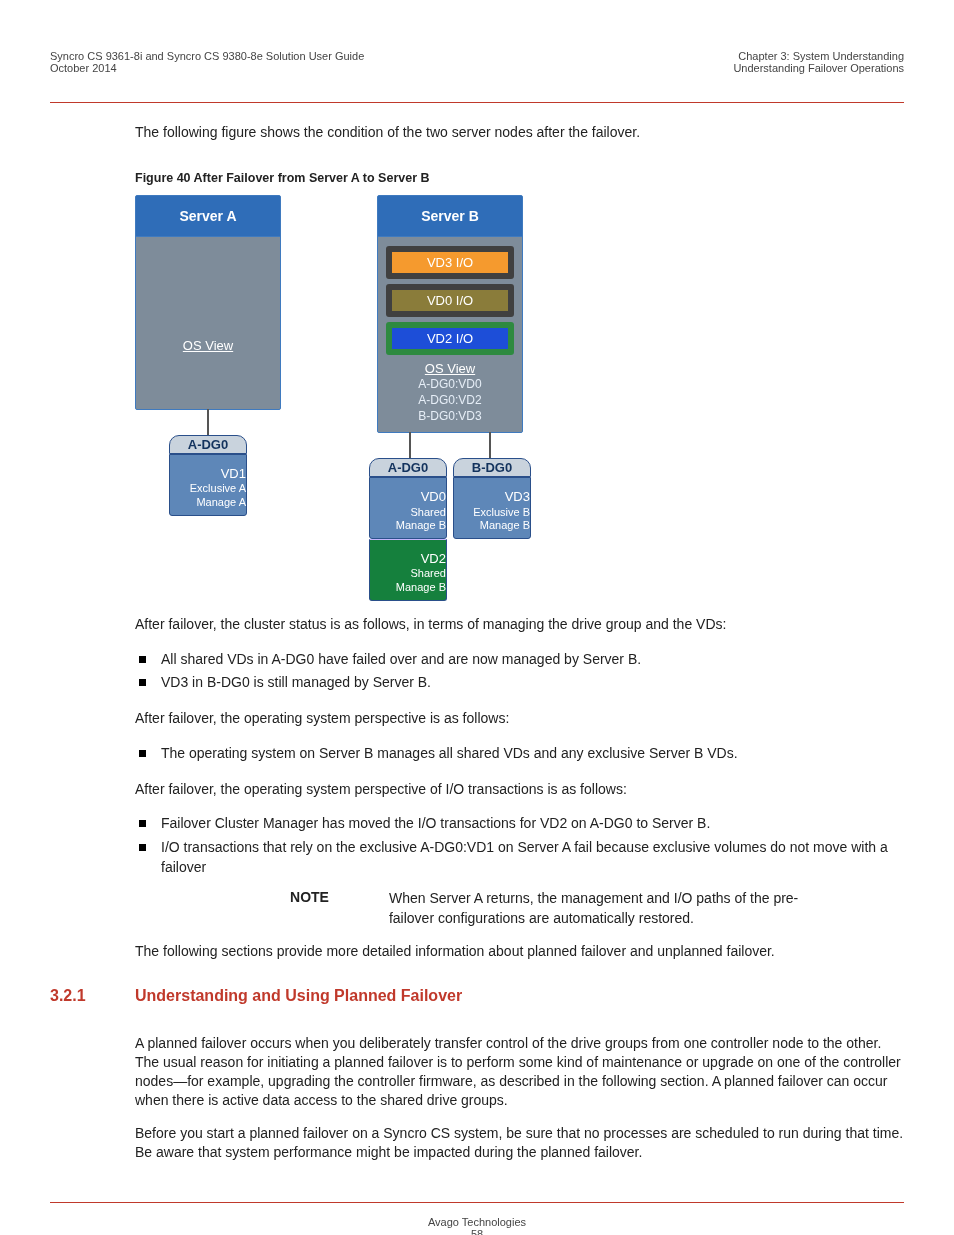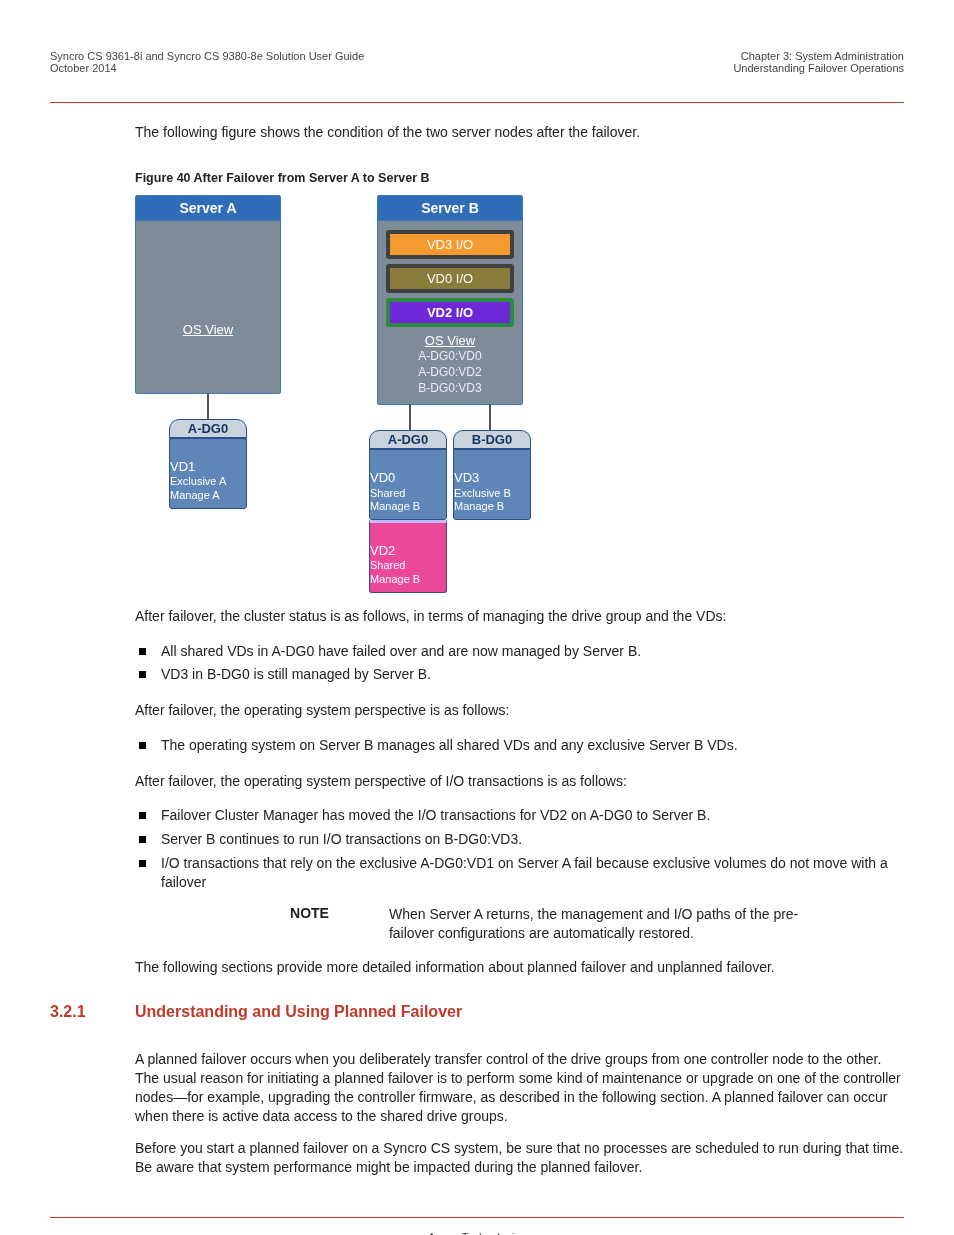--- a/index.html
+++ b/index.html
@@ -43,36 +43,36 @@
     background: #7e8c9a;
     border: 1px solid #3f7abf;
     border-radius: 2px;
     text-align: center;
     color: #fff;
   }
   .panel-title {
     background: #2f6db8;
     font-weight: bold;
     font-size: 14px;
-    padding: 4px 0;
+    padding: 12px 0;
     border-bottom: 1px solid #3f7abf;
   }
   .panel-body {
     padding: 4px 8px 8px 8px;
     font-size: 13px;
   }
   .panel-body .row {
     margin: 5px 0;
     padding: 3px 0;
-    border: 4px solid #404040;
+    border: 6px solid #404040;
     border-radius: 3px;
   }
   .row.orange { background: #f59a2e; }
   .row.olive  { background: #8a7c3a; }
-  .row.green  { background: #6d28d9; border-color:#2e8a40; color:#fff;font-weight:bold;}
+  .row.green  { background: #1d4ed8; border-color:#2e8a40; color:#fff;}
   .panel-a .panel-body { min-height: 160px; display:flex; flex-direction:column; justify-content:flex-end; }
   .osview { text-decoration: underline; color:#fff; margin-top:6px; font-size:13px;}
   .oslist { font-size:12px; color:#e6eef7; line-height:1.35;}
   .col {
     display:flex; flex-direction:column; align-items:center;
   }
   .stemsrow {
     display:flex;
   }
   .stem {
@@ -89,26 +89,26 @@
     text-align:center;
     padding:1px 0;
     color:#13335e;
   }
   .dg-box {
     border:1px solid #2a4f8a;
     background:#5e87b8;
     color:#fff;
     width:76px;
     font-size:11px;
-    text-align:left;
-    padding:20px 0 5px 0;
+    text-align:right;
+    padding:11px 0 5px 0;
     border-radius:0 0 3px 3px;
     line-height:1.25;
   }
-  .dg-box.green { background:#ec4899; border-top:3px solid #c4b5fd;}
+  .dg-box.green { background:#15803d; border-top:1px solid #c4b5fd;}
   .dg-box .vname { font-size:13px; }
   .dg-row { display:flex; gap:6px;}
 
   .para { margin: 14px 0; line-height:1.35; }
   ul.sq { list-style:none; padding-left: 22px; margin: 8px 0;}
   ul.sq li { position:relative; padding: 2px 0 2px 4px; line-height:1.4;}
   ul.sq li::before {
     content:""; position:absolute; left:-18px; top:8px;
     width:7px; height:7px; background:#000;
   }
@@ -140,21 +140,21 @@
 <body>
 
 <div class="page">
 
   <div class="header">
     <div>
       <div>Syncro CS 9361-8i and Syncro CS 9380-8e Solution User Guide</div>
       <div>October 2014</div>
     </div>
     <div class="header-right">
-      <div>Chapter 3: System Administration</div>
+      <div>Chapter 3: System Understanding</div>
       <div>Understanding Failover Operations</div>
     </div>
   </div>
 
   <div class="content">
 
     <div class="para">The following figure shows the condition of the two server nodes after the failover.</div>
     <div class="figcap">Figure 40  After Failover from Server A to Server B</div>
 
     <div class="figwrap">
@@ -232,21 +232,20 @@
     </ul>
 
     <div class="para">After failover, the operating system perspective is as follows:</div>
     <ul class="sq">
       <li>The operating system on Server B manages all shared VDs and any exclusive Server B VDs.</li>
     </ul>
 
     <div class="para">After failover, the operating system perspective of I/O transactions is as follows:</div>
     <ul class="sq">
       <li>Failover Cluster Manager has moved the I/O transactions for VD2 on A-DG0 to Server B.</li>
-      <li>Server B continues to run I/O transactions on B-DG0:VD3.</li>
       <li>I/O transactions that rely on the exclusive A-DG0:VD1 on Server A fail because exclusive volumes do not move with a failover</li>
     </ul>
 
     <div class="noteblock">
       <div class="nlabel">NOTE</div>
       <div class="ntext">When Server A returns, the management and I/O paths of the pre-failover configurations are automatically restored.</div>
     </div>
 
     <div class="para">The following sections provide more detailed information about planned failover and unplanned failover.</div>
 

